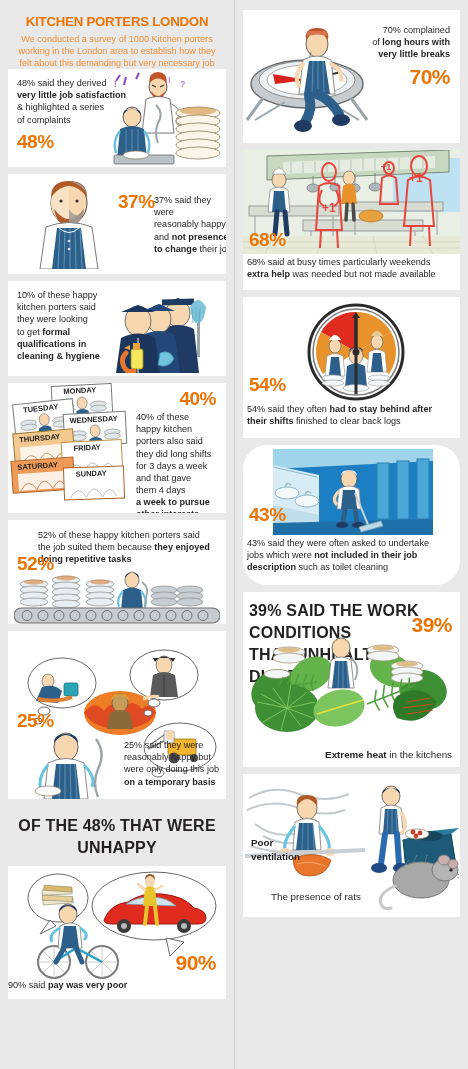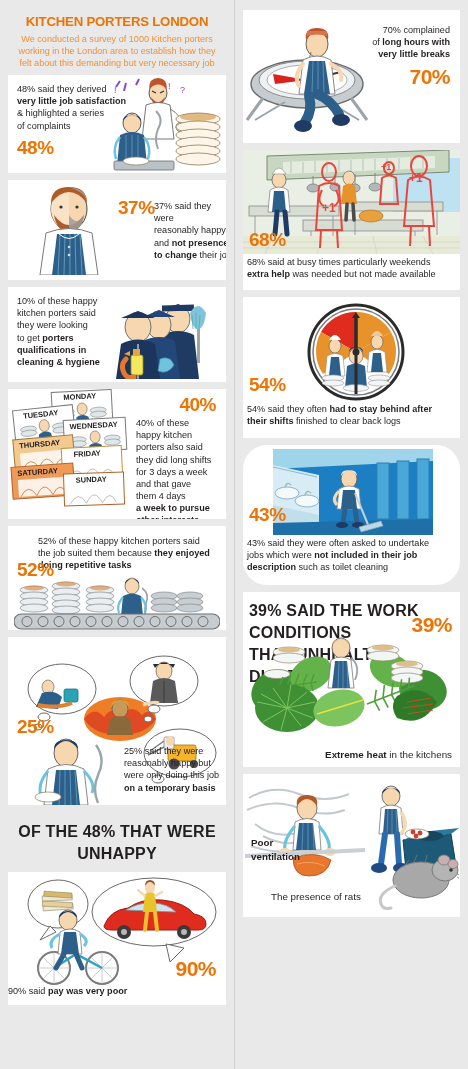--- a/index.html
+++ b/index.html
@@ -20,21 +20,21 @@
   }
   .col {
     width: 234px;
     position: relative;
     padding: 6px 8px 6px 8px;
   }
   .col-left { }
   .col-right { border-left: 1px solid #cfcfcf; }
 
   
-  .hdr { text-align: center; padding: 8px 4px 6px 4px; }
+  .hdr { text-align: center; padding: 8px 4px 0 4px; }
   .hdr-title {
     color: #ec7404;
     font-weight: bold;
     font-size: 13.2px;
     letter-spacing: -0.2px;
   }
   .hdr-sub {
     color: #f1903a;
     font-size: 9.1px;
     line-height: 1.32;
@@ -188,21 +188,21 @@
           <span>reasonably happy</span><br>
           <span>and </span><b>not presence</b><br>
           <b>to change</b><span> their job</span>
         </div>
       </div>
     </div>
 
     <div class="card" style="height:95px;">
       <div class="card-pad" style="position:relative;height:100%;">
         <div class="txt" style="width:106px;">
-          10% of these happy<br>kitchen porters said<br>they were looking<br>to get <b>porters</b><br><b>qualifications in</b><br><b>cleaning &amp; hygiene</b>
+          10% of these happy<br>kitchen porters said<br>they were looking<br>to get <b>formal</b><br><b>qualifications in</b><br><b>cleaning &amp; hygiene</b>
         </div>
         <div class="pct sm abs" style="left:118px;top:52px;">10%</div>
 
         <svg class="abs" style="right:4px;top:6px;" width="118" height="86" viewBox="0 0 118 86">
 
           <g>
             <ellipse cx="74" cy="26" rx="12" ry="14" fill="#f6d7b0" stroke="#555" stroke-width="0.8"></ellipse>
             <path d="M58 18 l32 0 l-16 -7z" fill="#1f3a63"></path>
             <rect x="58" y="12" width="32" height="6" fill="#1f3a63" transform="rotate(-2 74 15)"></rect>
             <path d="M58 42 q16 -8 32 0 l5 44 l-42 0z" fill="#1f3a63"></path>

